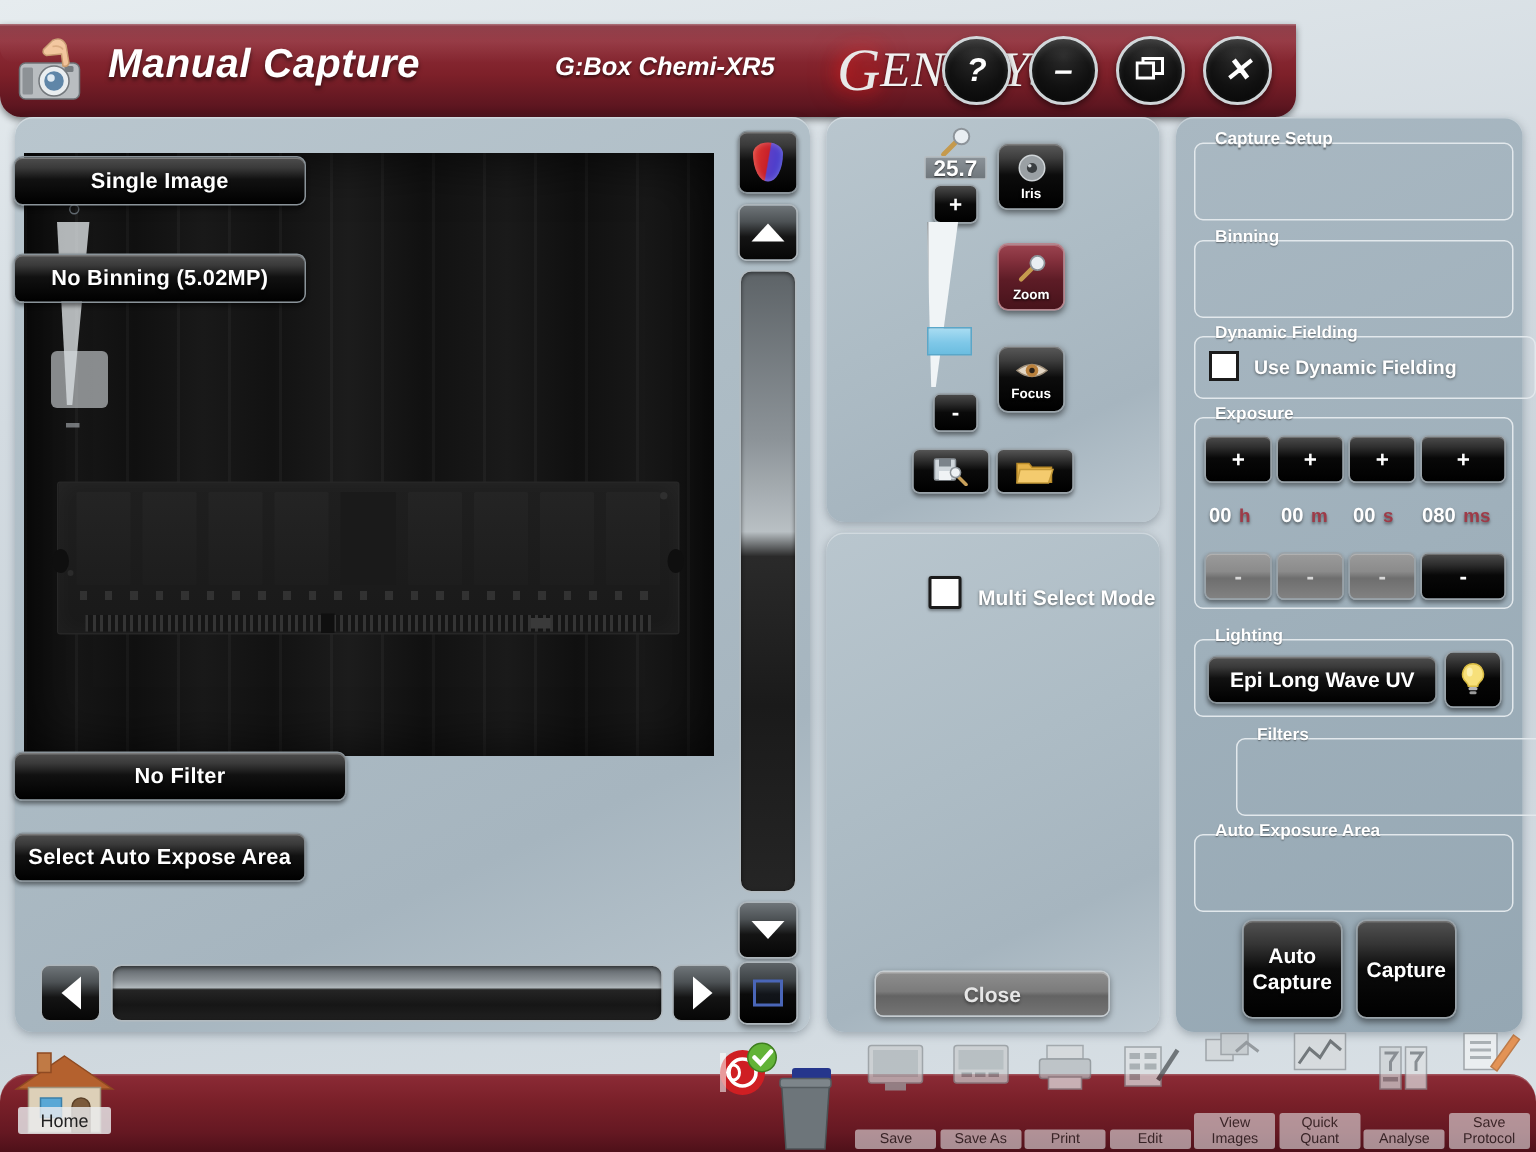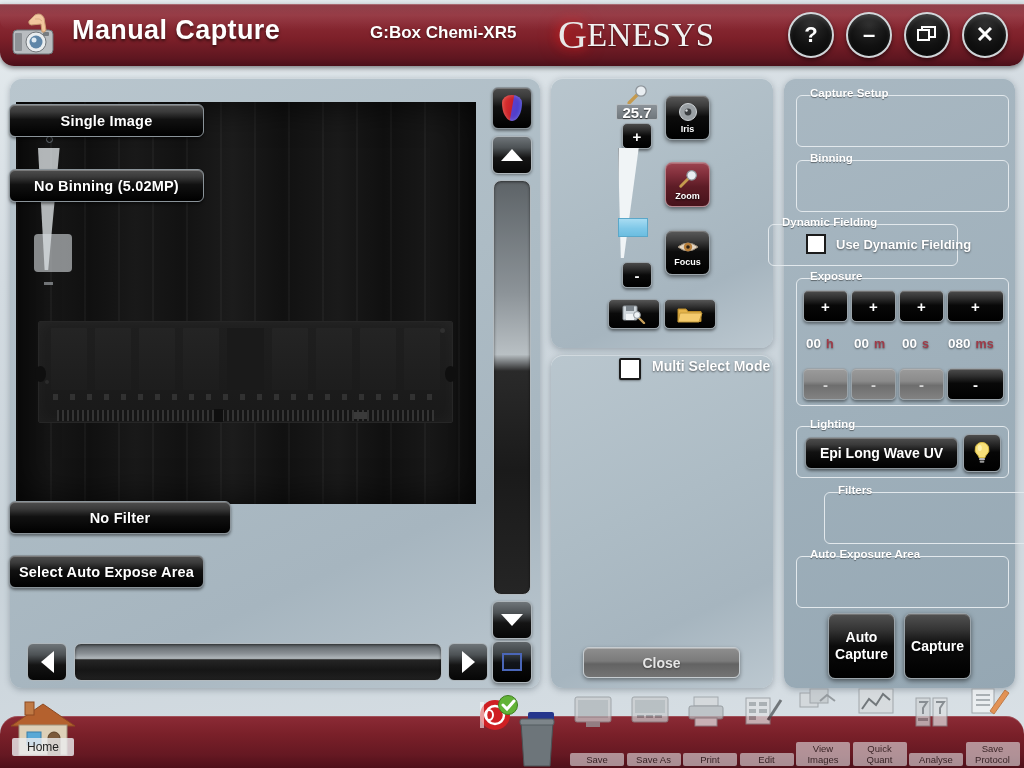--- a/index.html
+++ b/index.html
@@ -8,24 +8,25 @@
     font-family: "Liberation Sans", sans-serif;
     background: #d7dee3;
   }
   #app {
     position: relative; width: 1024px; height: 768px;
     background: linear-gradient(170deg, #e6ecef 0%, #d3dbe1 30%, #c8d2d9 60%, #dbe2e7 100%);
   }
 
   
   #titlebar {
-    position: absolute; left: 0; top: 4px; width: 1024px; height: 62px;
+    position: absolute; left: 0; top: 16px; width: 864px; height: 62px;
     background: linear-gradient(180deg, #7e2430 0%, #8f2d38 18%, #7d2029 55%, #5e1620 88%, #4a1019 100%);
     border-radius: 0 0 14px 14px;
     box-shadow: inset 0 1px 0 rgba(255,255,255,.22), 0 2px 5px rgba(0,0,0,.45);
+    font-style: italic;
   }
   #titlebar::after{
     content:""; position:absolute; left:0; right:0; top:0; height:26px;
     background: linear-gradient(180deg, rgba(255,255,255,.13), rgba(255,255,255,0));
     border-radius: 0 0 10px 10px; pointer-events:none;
   }
   .tb-camera { position: absolute; left: 10px; top: 7px; width: 50px; height: 48px; }
   .app-title {
     position: absolute; left: 72px; top: 11px;
     font-size: 27px; font-weight: bold; color: #fff;
@@ -267,21 +268,21 @@
   }
   #save-find-btn { left: 608px; top: 299px; }
   #open-btn      { left: 664px; top: 299px; }
 
   
   .chk-box {
     width: 22px; height: 22px; background: #fff;
     border: 2px solid #1b1b1b; border-radius: 2px; cursor: pointer;
     box-shadow: 0 1px 2px rgba(0,0,0,.35);
   }
-  #multi-select-row { position: absolute; left: 593px; top: 358px; display: flex; align-items: flex-start; gap: 11px; padding-left: 26px; }
+  #multi-select-row { position: absolute; left: 593px; top: 384px; display: flex; align-items: flex-end; gap: 11px; padding-left: 26px; }
   #multi-select-label { font-size: 14px; font-weight: bold; color: #fff; text-shadow: 0 1px 2px rgba(0,0,0,.55); }
   #close-btn {
     position: absolute; left: 583px; top: 647px; width: 157px; height: 31px;
     background: linear-gradient(180deg, #8e8e8e 0%, #7b7b7b 45%, #636363 55%, #747474 100%);
     border: 1px solid #c6ccd0; border-radius: 6px;
     color: #e6e6e6; font-size: 14px; font-weight: bold;
     display:flex; align-items:center; justify-content:center; cursor:pointer;
     box-shadow: 0 2px 4px rgba(0,0,0,.4), inset 0 1px 0 rgba(255,255,255,.3);
     text-shadow: 0 1px 2px rgba(0,0,0,.4);
   }
@@ -293,21 +294,21 @@
     font-size: 11.5px; font-weight: bold; color: #fff;
     background: transparent; text-shadow: 0 1px 1px rgba(0,0,0,.45);
   }
   .wide-btn {
     position: absolute; left: 9px; height: 33px;
     font-size: 14.5px; letter-spacing: .2px;
     text-shadow: 0 1px 2px rgba(0,0,0,.65);
   }
   #g-capture-setup { left: 796px; top: 95px; width: 213px; height: 52px; }
   #g-binning       { left: 796px; top: 160px; width: 213px; height: 52px; }
-  #g-dynfield      { left: 768px; top: 224px; width: 190px; height: 42px; }
+  #g-dynfield      { left: 796px; top: 224px; width: 228px; height: 42px; }
   #g-exposure      { left: 796px; top: 278px; width: 213px; height: 128px; }
   #g-lighting      { left: 796px; top: 426px; width: 213px; height: 52px; }
   #g-filters       { left: 824px; top: 492px; width: 213px; height: 52px; }
   #g-autoexp       { left: 796px; top: 556px; width: 213px; height: 52px; }
 
   #dynfield-row { position: absolute; left: 806px; top: 234px; display: flex; align-items: center; gap: 10px; }
   #dynfield-label { font-size: 13px; font-weight: bold; color: #fff; text-shadow: 0 1px 2px rgba(0,0,0,.55); }
   .chk-sm { width: 20px; height: 20px; background:#fff; border: 2px solid #1b1b1b; cursor:pointer; }
 
   .exp-plus, .exp-minus {
@@ -358,21 +359,21 @@
   #home-label {
     position: absolute; left: 12px; bottom: 12px; width: 62px; height: 18px;
     background: rgba(234,236,238,.82); border-radius: 2px;
     font-size: 12px; color: #222; display:flex; align-items:center; justify-content:center;
   }
   #capture-status-icon { position: absolute; left: 475px; bottom: 36px; width: 44px; height: 38px; }
   #trash-icon { position: absolute; left: 516px; bottom: 0px; width: 40px; height: 58px; }
   #toolbar-items { position: absolute; left: 570px; bottom: 2px; width: 450px; height: 62px; display: flex; gap: 2px; }
   .tool {
     width: 56px; position: relative; display: flex; flex-direction: column;
-    align-items: flex-start; justify-content: flex-end; cursor: pointer; opacity: .72; gap: 25px;
+    align-items: center; justify-content: flex-end; cursor: pointer; opacity: .72; gap: 25px;
   }
   .tool .glyph { width: 46px; height: 34px; display:flex; align-items:center; justify-content:center; }
   .tool .tlabel {
     background: rgba(232,234,236,.8); color: #2a2a2a; font-size: 9.5px;
     width: 54px; text-align: center; border-radius: 2px; line-height: 11px; padding: 1px 0;
   }
 </style>
 </head>
 <body>
 

